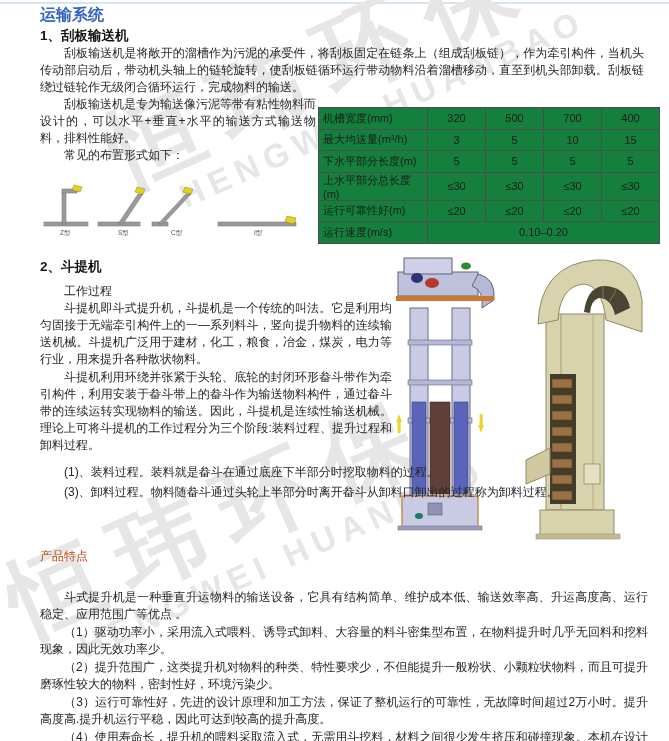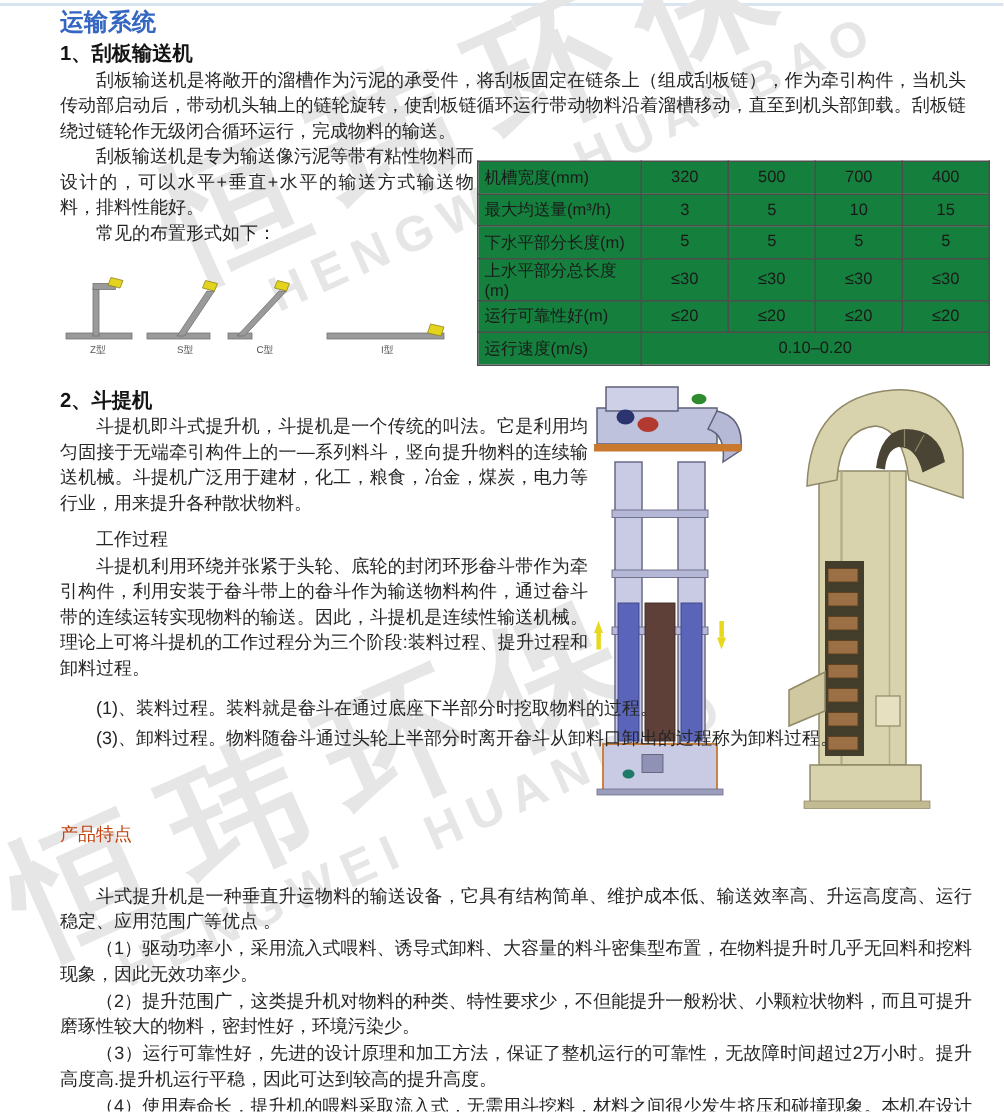--- a/index.html
+++ b/index.html
@@ -151,22 +151,22 @@
       <tr>
         <td class="lab">运行速度(m/s)</td>
         <td class="val" colspan="4">0.10–0.20</td>
       </tr>
     </tbody>
       </table>
 
     <div class="h-sec h2-pos">2、斗提机</div>
 
     <div class="s2intro">
+      <p class="txt ind worktitle">工作过程</p>
       <p class="txt ind">斗提机即斗式提升机，斗提机是一个传统的叫法。它是利用均匀固接于无端牵引构件上的一—系列料斗，竖向提升物料的连续输送机械。斗提机广泛用于建材，化工，粮食，冶金，煤炭，电力等行业，用来提升各种散状物料。</p>
-      <p class="txt ind worktitle">工作过程</p>
       <p class="txt ind workpara">斗提机利用环绕并张紧于头轮、底轮的封闭环形畚斗带作为牵引构件，利用安装于畚斗带上的畚斗作为输送物料构件，通过畚斗带的连续运转实现物料的输送。因此，斗提机是连续性输送机械。理论上可将斗提机的工作过程分为三个阶段:装料过程、提升过程和卸料过程。</p>
     </div>
 
     <svg class="elev" width="274" height="294" viewBox="0 0 274 294">
 
       <g>
         <rect x="22" y="56" width="18" height="188" fill="#c9cbe4" stroke="#6a6a85" stroke-width="1"></rect>
         <rect x="64" y="56" width="18" height="188" fill="#c9cbe4" stroke="#6a6a85" stroke-width="1"></rect>
         <rect x="20" y="88" width="64" height="5" fill="#b4b7d6" stroke="#6a6a85" stroke-width="0.6"></rect>
         <rect x="20" y="128" width="64" height="5" fill="#b4b7d6" stroke="#6a6a85" stroke-width="0.6"></rect>

